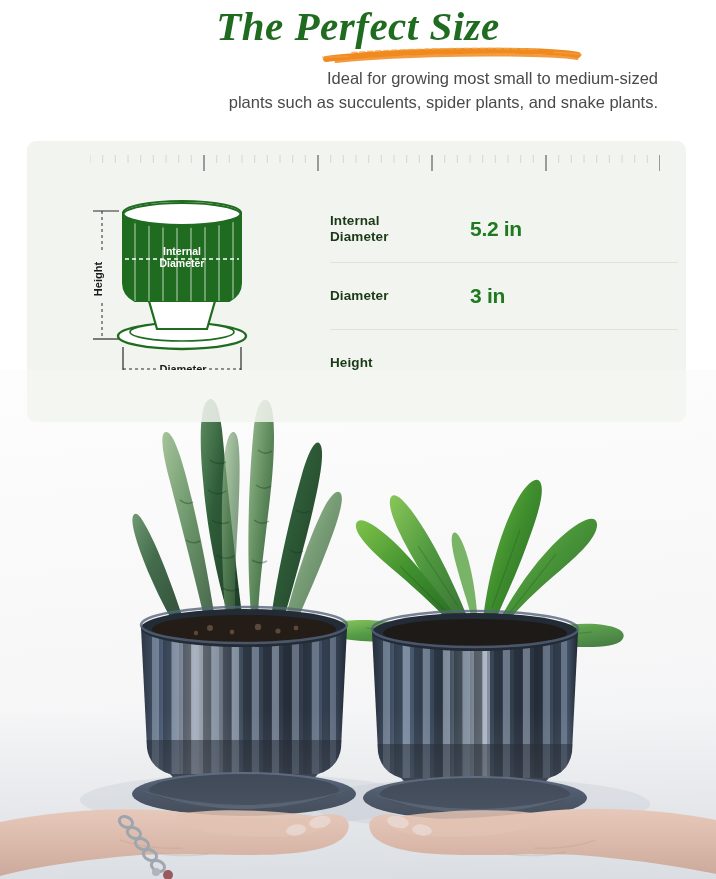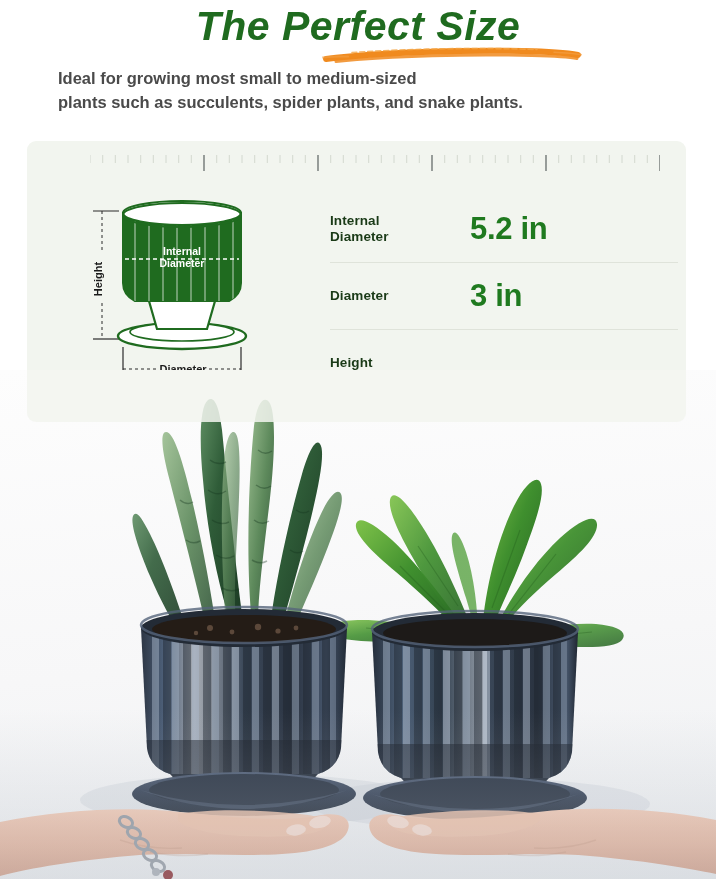--- a/index.html
+++ b/index.html
@@ -9,32 +9,32 @@
     font-family:"Liberation Sans",sans-serif;
     overflow:hidden;
     position:relative;
   }
   .page{position:relative;width:716px;height:879px;overflow:hidden;background:#fff;}
 
   
   .header{position:absolute;left:0;top:0;width:716px;height:130px;}
   .title{
     position:absolute;left:0;top:2px;width:716px;text-align:center;
-    font-family:Liberation Sans, sans-serif;
+    font-family:Liberation Serif, serif;
     font-style:italic;font-weight:700;
     font-size:41px;letter-spacing:.5px;
     color:#1f6b1f;
     line-height:48px;
     white-space:nowrap;
   }
   .underline{position:absolute;left:322px;top:44px;width:260px;height:22px;}
 
   .subtitle{
-    position:absolute;left:58px;top:66px;width:600px;text-align:left;
-    font-size:16.5px;line-height:24px;color:#4a4a4a;font-weight:700;
+    position:absolute;left:58px;top:66px;width:600px;text-align:right;
+    font-size:16.5px;line-height:24px;color:#4a4a4a;font-weight:400;
   }
   .subtitle div{white-space:nowrap;}
 
   
   .panel{
     position:absolute;left:27px;top:141px;width:659px;height:281px;
     background:#f2f5ef;border-radius:9px;
     overflow:hidden;
   }
   
@@ -51,21 +51,21 @@
     position:relative;height:66px;display:flex;align-items:center;
     border-bottom:1px solid #dfe3da;
   }
   .spec-row:last-child{border-bottom:none;}
   .spec-label{
     width:140px;flex:none;
     font-size:13.5px;font-weight:700;color:#1a3a17;line-height:16px;
     letter-spacing:.1px;
   }
   .spec-value{
-    font-size:31px;font-weight:700;color:#1f7a1f;letter-spacing:-.3px;
+    font-size:21px;font-weight:700;color:#1f7a1f;letter-spacing:-.3px;
     white-space:nowrap;
   }
 
   
   .photo{
     position:absolute;left:0;top:370px;width:716px;height:509px;
     overflow:hidden;
     background:
       linear-gradient(175deg,#fdfdfd 0%,#f7f7f8 55%,#eef0f2 100%);
   }

